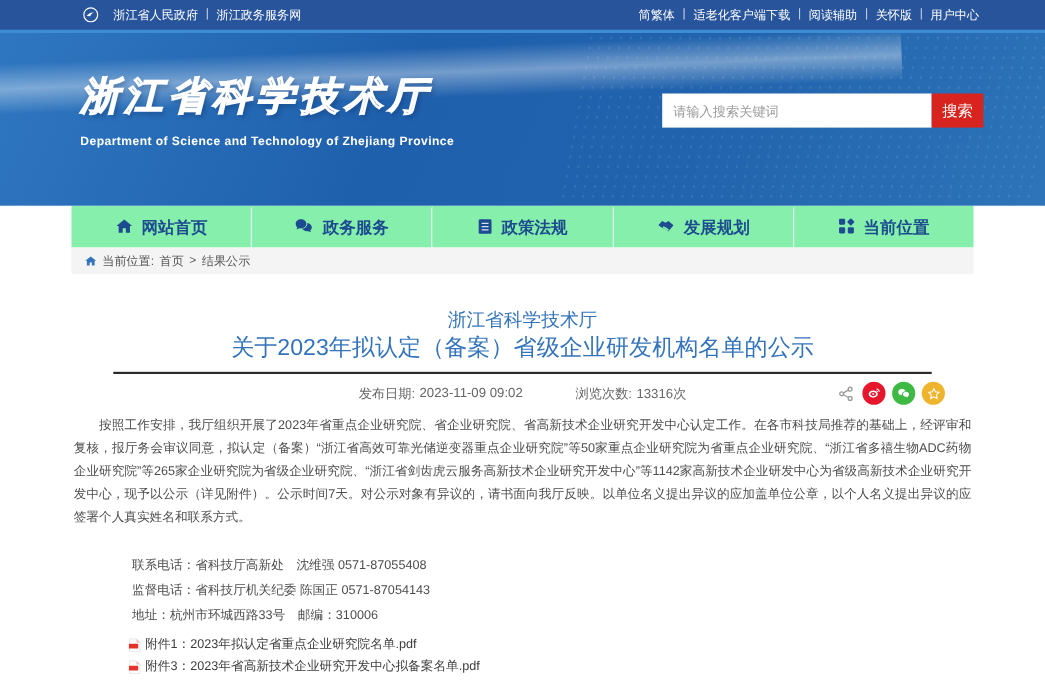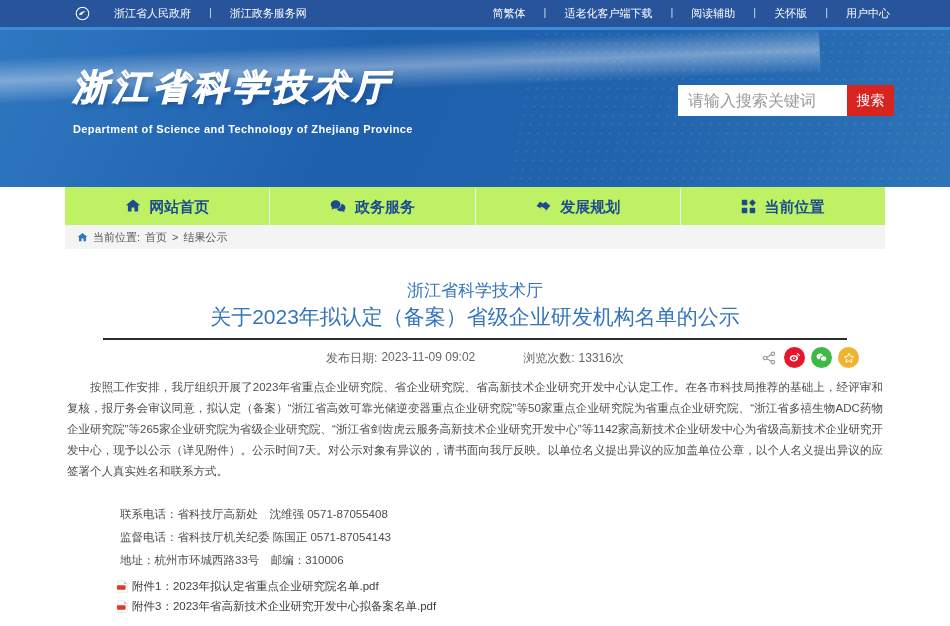--- a/index.html
+++ b/index.html
@@ -10,21 +10,21 @@
   }
   a { text-decoration: none; color: inherit; cursor: pointer; }
 
   
   .topbar {
     height: 30px; background: #28549b; color: #fff;
     display: flex; align-items: center; justify-content: space-between;
     padding: 0 60px 0 75px; font-size: 11px;
     border-bottom: 3px solid #3e8bd5;
   }
-  .topbar .grp { display: flex; align-items: flex-start; gap: 18px; }
+  .topbar .grp { display: flex; align-items: flex-start; gap: 7px; }
   .topbar .sep { opacity: .75; }
   .topbar .emblem { display: inline-flex; margin-right: 6px; }
 
   
   .banner {
     height: 157px; position: relative; overflow: hidden;
     background: linear-gradient(115deg, #2f77c0 0%, #1f60ad 38%, #2163ad 65%, #2d74b8 100%);
   }
   .banner .flare {
     position: absolute; left: -80px; top: 14px; width: 900px; height: 46px;
@@ -46,32 +46,32 @@
     -webkit-text-stroke: 1.3px #fff;
     text-shadow: 2px 3px 5px rgba(10,45,95,.45);
     white-space: nowrap;
   }
   .site-sub {
     margin-top: 12px; font-size: 11px; font-weight: bold; color: #fff;
     letter-spacing: .4px; white-space: nowrap;
   }
   .search { position: absolute; right: 56px; top: 55px; display: flex; height: 31px; }
   .search input {
-    width: 169px; border: none; outline: none; padding: 0 10px;
-    font-size: 16px; color: #333; background: #fff;
+    width: 245px; border: none; outline: none; padding: 0 10px;
+    font-size: 12px; color: #333; background: #fff;
     font-family: "Liberation Sans", sans-serif;
   }
   .search input::placeholder { color: #9a9a9a; }
   .search button {
     width: 47px; border: none; background: #d8241f; color: #fff;
     font-size: 14px; cursor: pointer; font-family: "Liberation Sans", sans-serif;
   }
 
   
-  .nav { width: 820px; margin: 0 auto; display: flex; height: 38px; background: #bef264; }
+  .nav { width: 820px; margin: 0 auto; display: flex; height: 38px; background: #86efac; }
   .nav-item {
     flex: 1; display: flex; align-items: center; justify-content: center; gap: 8px;
     color: #1c4b8f; font-size: 15px; font-weight: bold; cursor: pointer;
     border-top: 3px solid transparent; border-right: 1px solid #e9f2fb;
     white-space: nowrap;
   }
   .nav-item:last-child { border-right: none; }
   .nav-item svg { flex: none; }
   .nav-item.active { background: #3a6ea9; color: #fff; border-top-color: #e0251c; }
   .doc-lines { stroke: #d6e5f4; }
@@ -168,20 +168,31 @@
     <span>网站首页</span>
   </div>
   <div class="nav-item">
     <span><svg viewBox="0 0 22 18" width="17" height="15" fill="currentColor">
           <path d="M1 6.4C1 3.4 3.8 1 7.3 1s6.3 2.4 6.3 5.4-2.8 5.4-6.3 5.4c-.6 0-1.2-.1-1.8-.2L2 13.2l1-2.5C1.8 9.6 1 8.1 1 6.4z"></path>
           <path d="M14.6 5.3c3.1.4 5.4 2.6 5.4 5.2 0 1.5-.7 2.8-1.8 3.7l.8 2.2-2.9-1.4c-.5.1-1.1.2-1.7.2-2.5 0-4.6-1.2-5.6-3 3.3-.5 5.9-3 5.9-6 0-.3 0-.6-.1-.9z"></path>
         </svg></span>
     <span>政务服务</span>
   </div>
   <div class="nav-item">
+    <span><svg viewBox="0 0 18 20" width="14" height="16">
+          <rect x="1.5" y="1.5" width="15" height="17" rx="1.6" fill="currentColor"></rect>
+          <g class="doc-lines" stroke-width="1.6">
+            <line x1="5" y1="6.2" x2="13" y2="6.2"></line>
+            <line x1="5" y1="10" x2="13" y2="10"></line>
+            <line x1="5" y1="13.8" x2="13" y2="13.8"></line>
+          </g>
+        </svg></span>
+    <span>政策法规</span>
+  </div>
+  <div class="nav-item">
     <span><svg viewBox="0 0 22 16" width="17" height="13" fill="currentColor">
           <path d="M2 7.2 6.3 2l4.2 2 3.2-2L19.8 7l-6.2 7.3-3.1-2.6-3.6-1.5zM7 10l3.4 1.4 2.9 2.4 1.2-1.4-3.3-2.7-3.4-1.5z" fill-rule="evenodd"></path>
         </svg></span>
     <span>发展规划</span>
   </div>
   <div class="nav-item">
     <span><svg viewBox="0 0 20 20" width="15" height="15" fill="currentColor">
           <rect x="1" y="1" width="7.4" height="7.4" rx="1.4"></rect>
           <rect x="1" y="11.6" width="7.4" height="7.4" rx="1.4"></rect>
           <rect x="11.6" y="11.6" width="7.4" height="7.4" rx="1.4"></rect>

